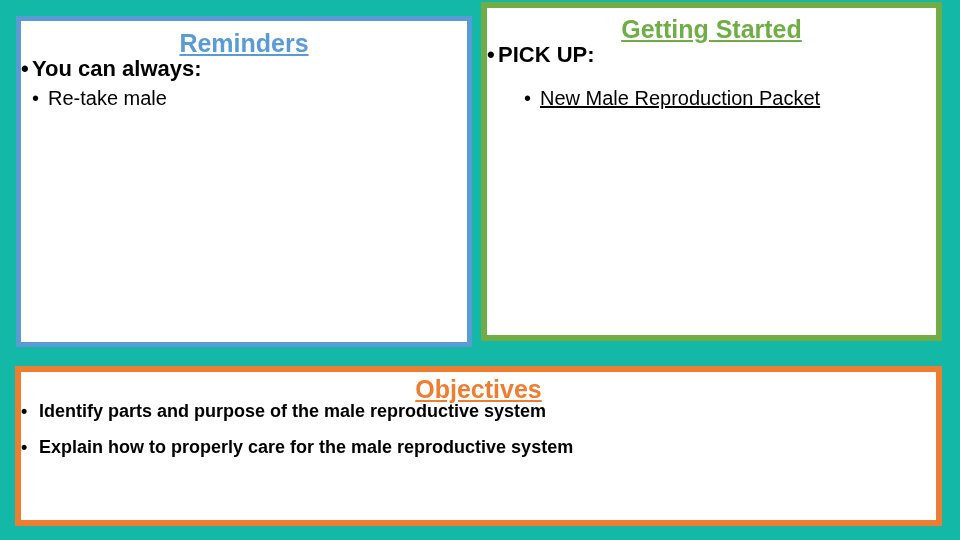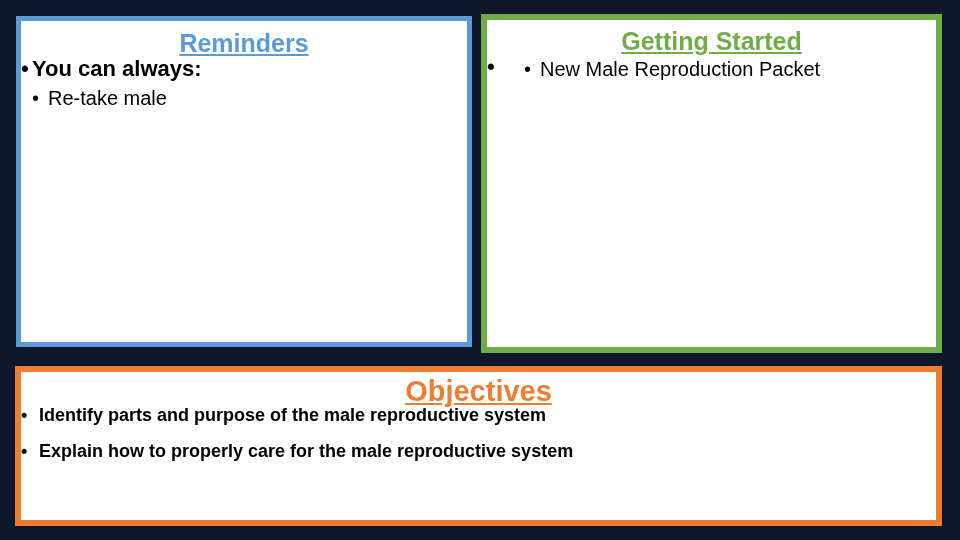--- a/index.html
+++ b/index.html
@@ -12,40 +12,40 @@
     height: 540px;
     overflow: hidden;
     font-family: "Liberation Sans", sans-serif;
     color: #000000;
     position: relative;
   }
   .slide {
     position: relative;
     width: 960px;
     height: 540px;
-    background: #0f172a;
+    background: #14b8a6;
   }
 
   
   .box {
     position: absolute;
     background: #ffffff;
     box-sizing: border-box;
     overflow: hidden;
   }
   .box-reminders {
     left: 16px;
     top: 16px;
     width: 456px;
     height: 331px;
     border: 5px solid #5B9BD5;
   }
   .box-getting-started {
     left: 481px;
-    top: 14px;
+    top: 2px;
     width: 461px;
     height: 339px;
     border: 6px solid #70AD47;
   }
   .box-objectives {
     left: 15px;
     top: 366px;
     width: 927px;
     height: 160px;
     border: 6px solid #ED7D31;
@@ -64,21 +64,21 @@
     font-size: 25px;
     margin-top: 9px;
   }
   .title-getting-started {
     color: #70AD47;
     font-size: 25px;
     margin-top: 8px;
   }
   .title-objectives {
     color: #ED7D31;
-    font-size: 29px;
+    font-size: 25px;
     margin-top: 4px;
   }
 
   
   ul.lvl {
     list-style: none;
     margin: 0;
     padding: 0;
   }
   li.bullet {
@@ -106,21 +106,22 @@
   .lvl2 {
     font-weight: normal;
     font-size: 20px;
     line-height: 1.53;
     margin-top: 3px;
     margin-left: 26px;
   }
   .lvl2.gs {
     font-size: 20px;
     margin-left: 26px;
-    margin-top: 0;
+    margin-top: 14px;
+    text-decoration: underline;
   }
   .lvl2 li.bullet { padding-left: 16px; }
 
   
   .objectives-body {
     margin-top: 9px;
     margin-left: 5px;
     font-size: 18px;
     line-height: 1.0;
     font-weight: bold;
@@ -149,20 +150,21 @@
         </ul>
       </li>
     </ul>
   </section>
 
   <section class="box box-getting-started">
     <div class="box-title title-getting-started">Getting Started</div>
 
     <ul class="lvl lvl1 getting-body">
       <li class="bullet">
+        <span>PICK UP:</span>
         <ul class="lvl lvl2 gs">
           <li class="bullet">
             <span>New Male Reproduction Packet</span>
           </li>
         </ul>
       </li>
     </ul>
   </section>
 
   <section class="box box-objectives">

